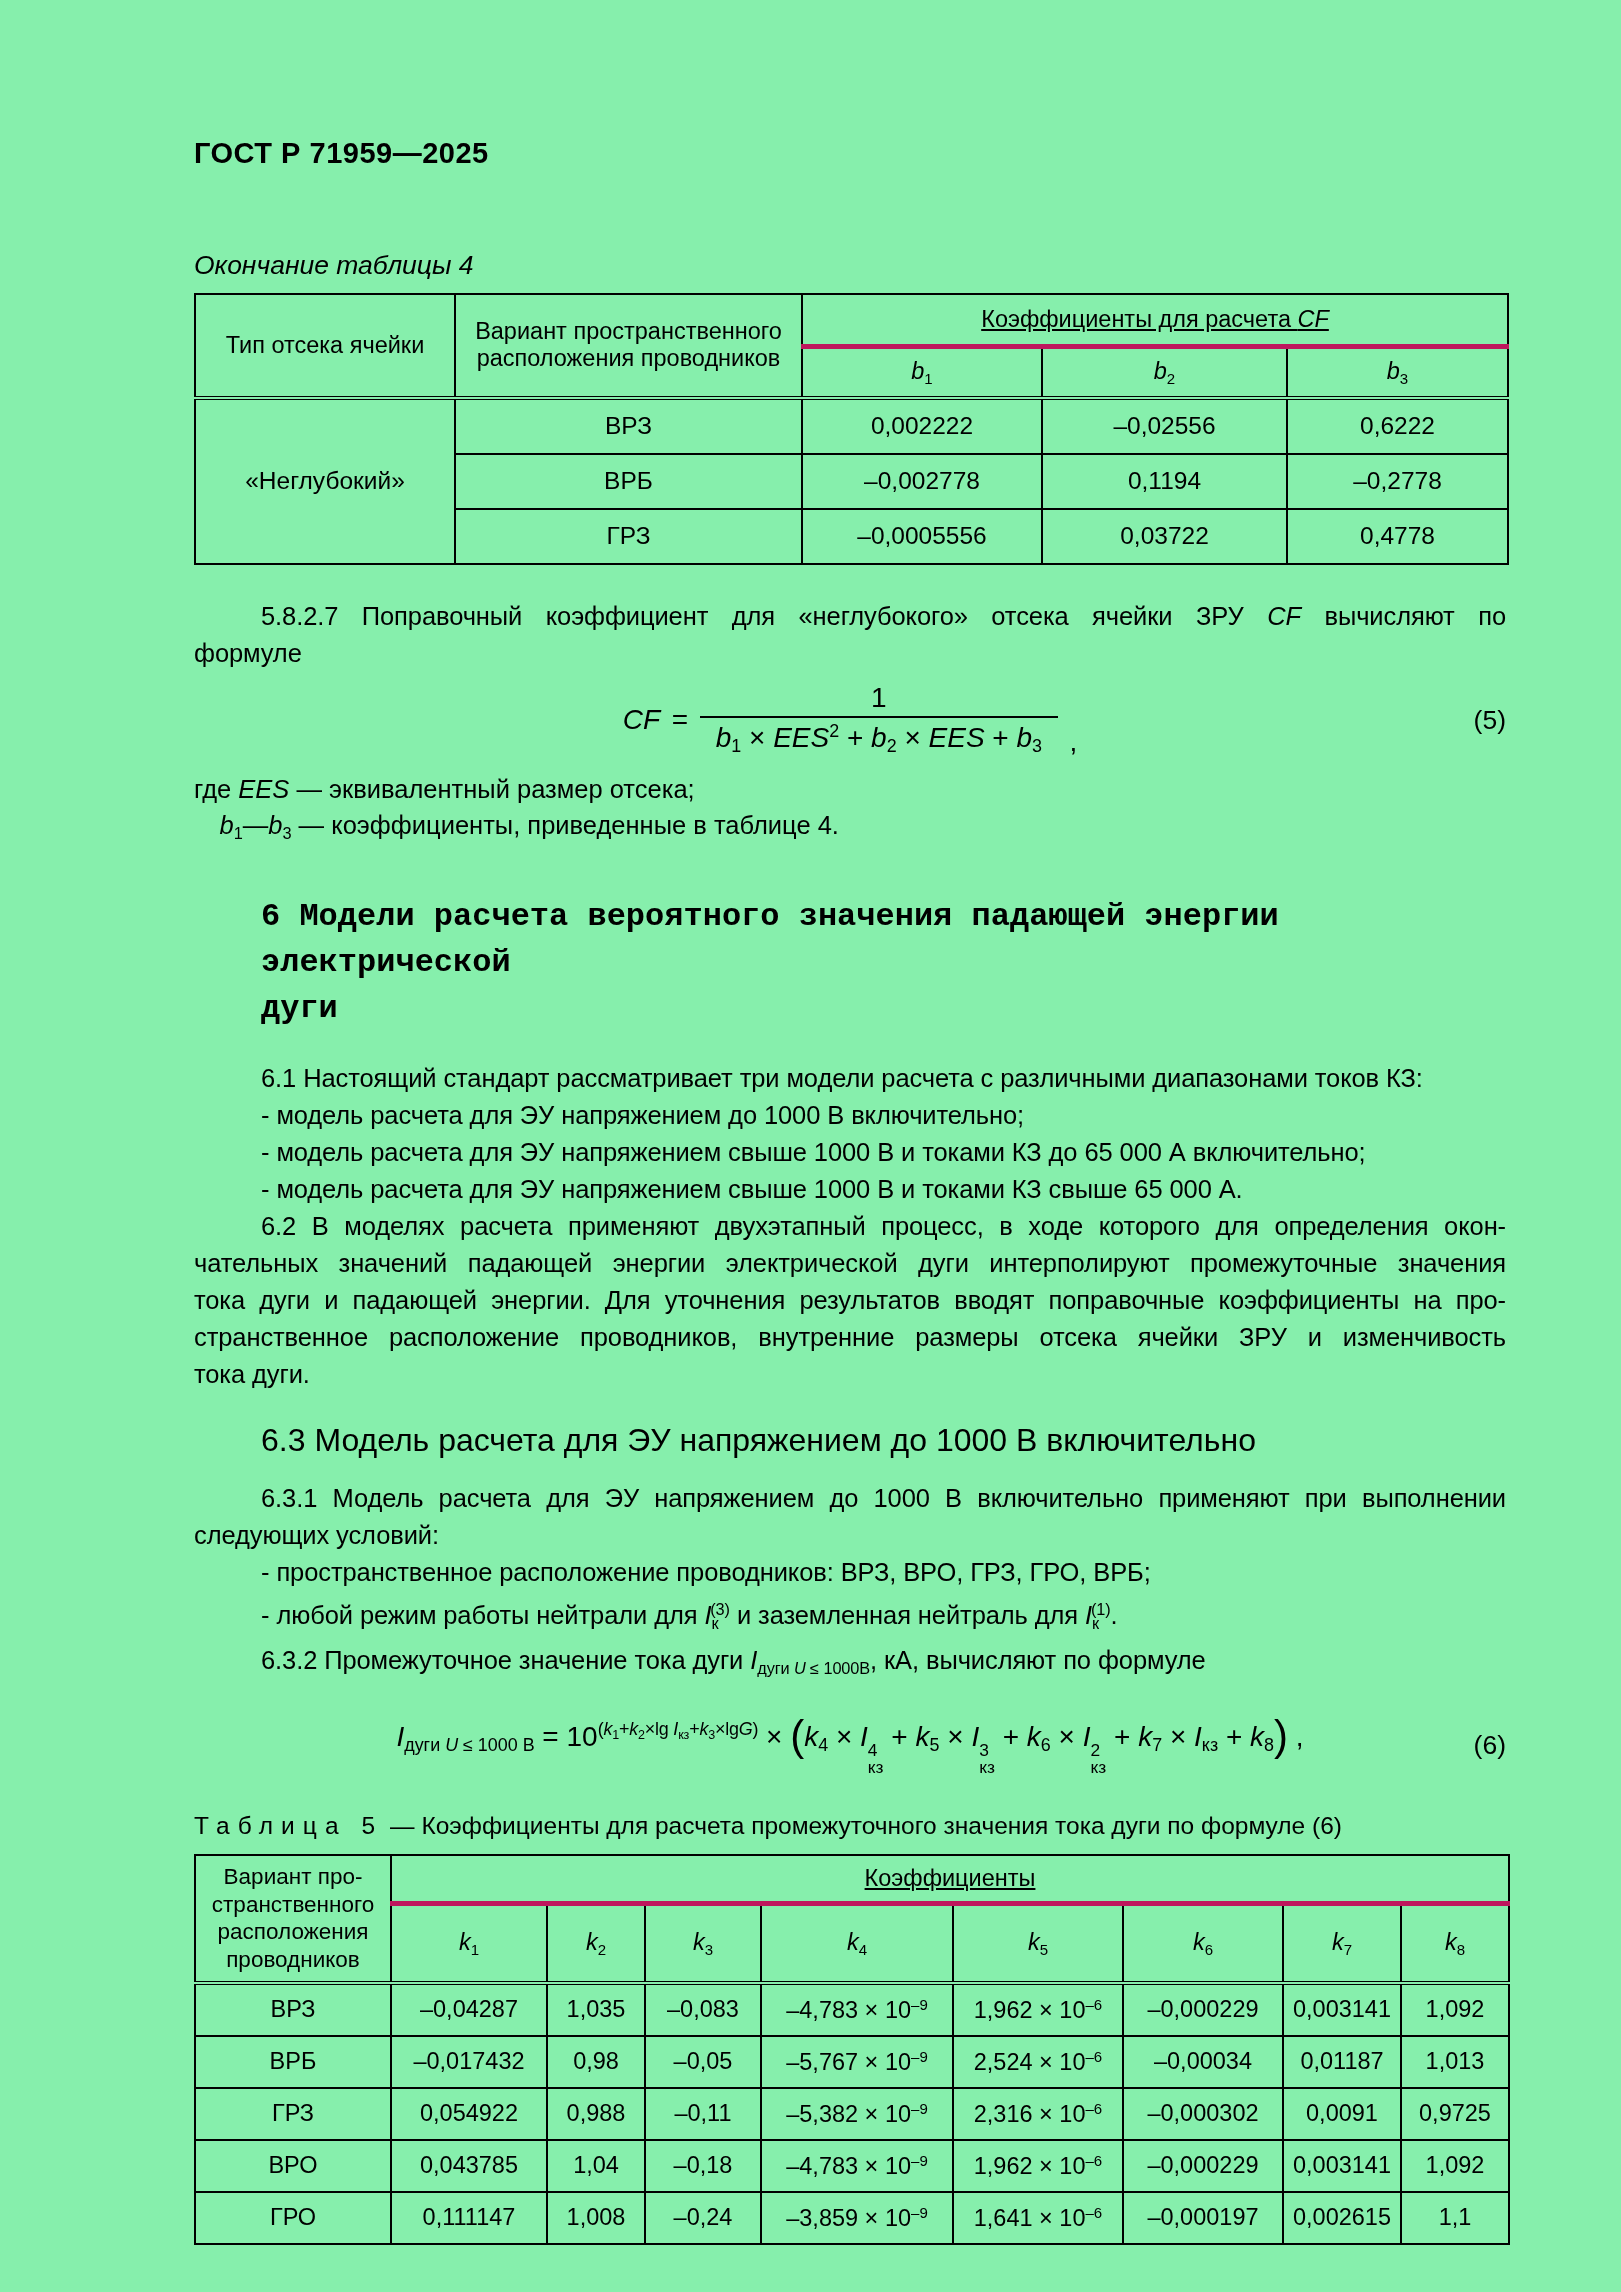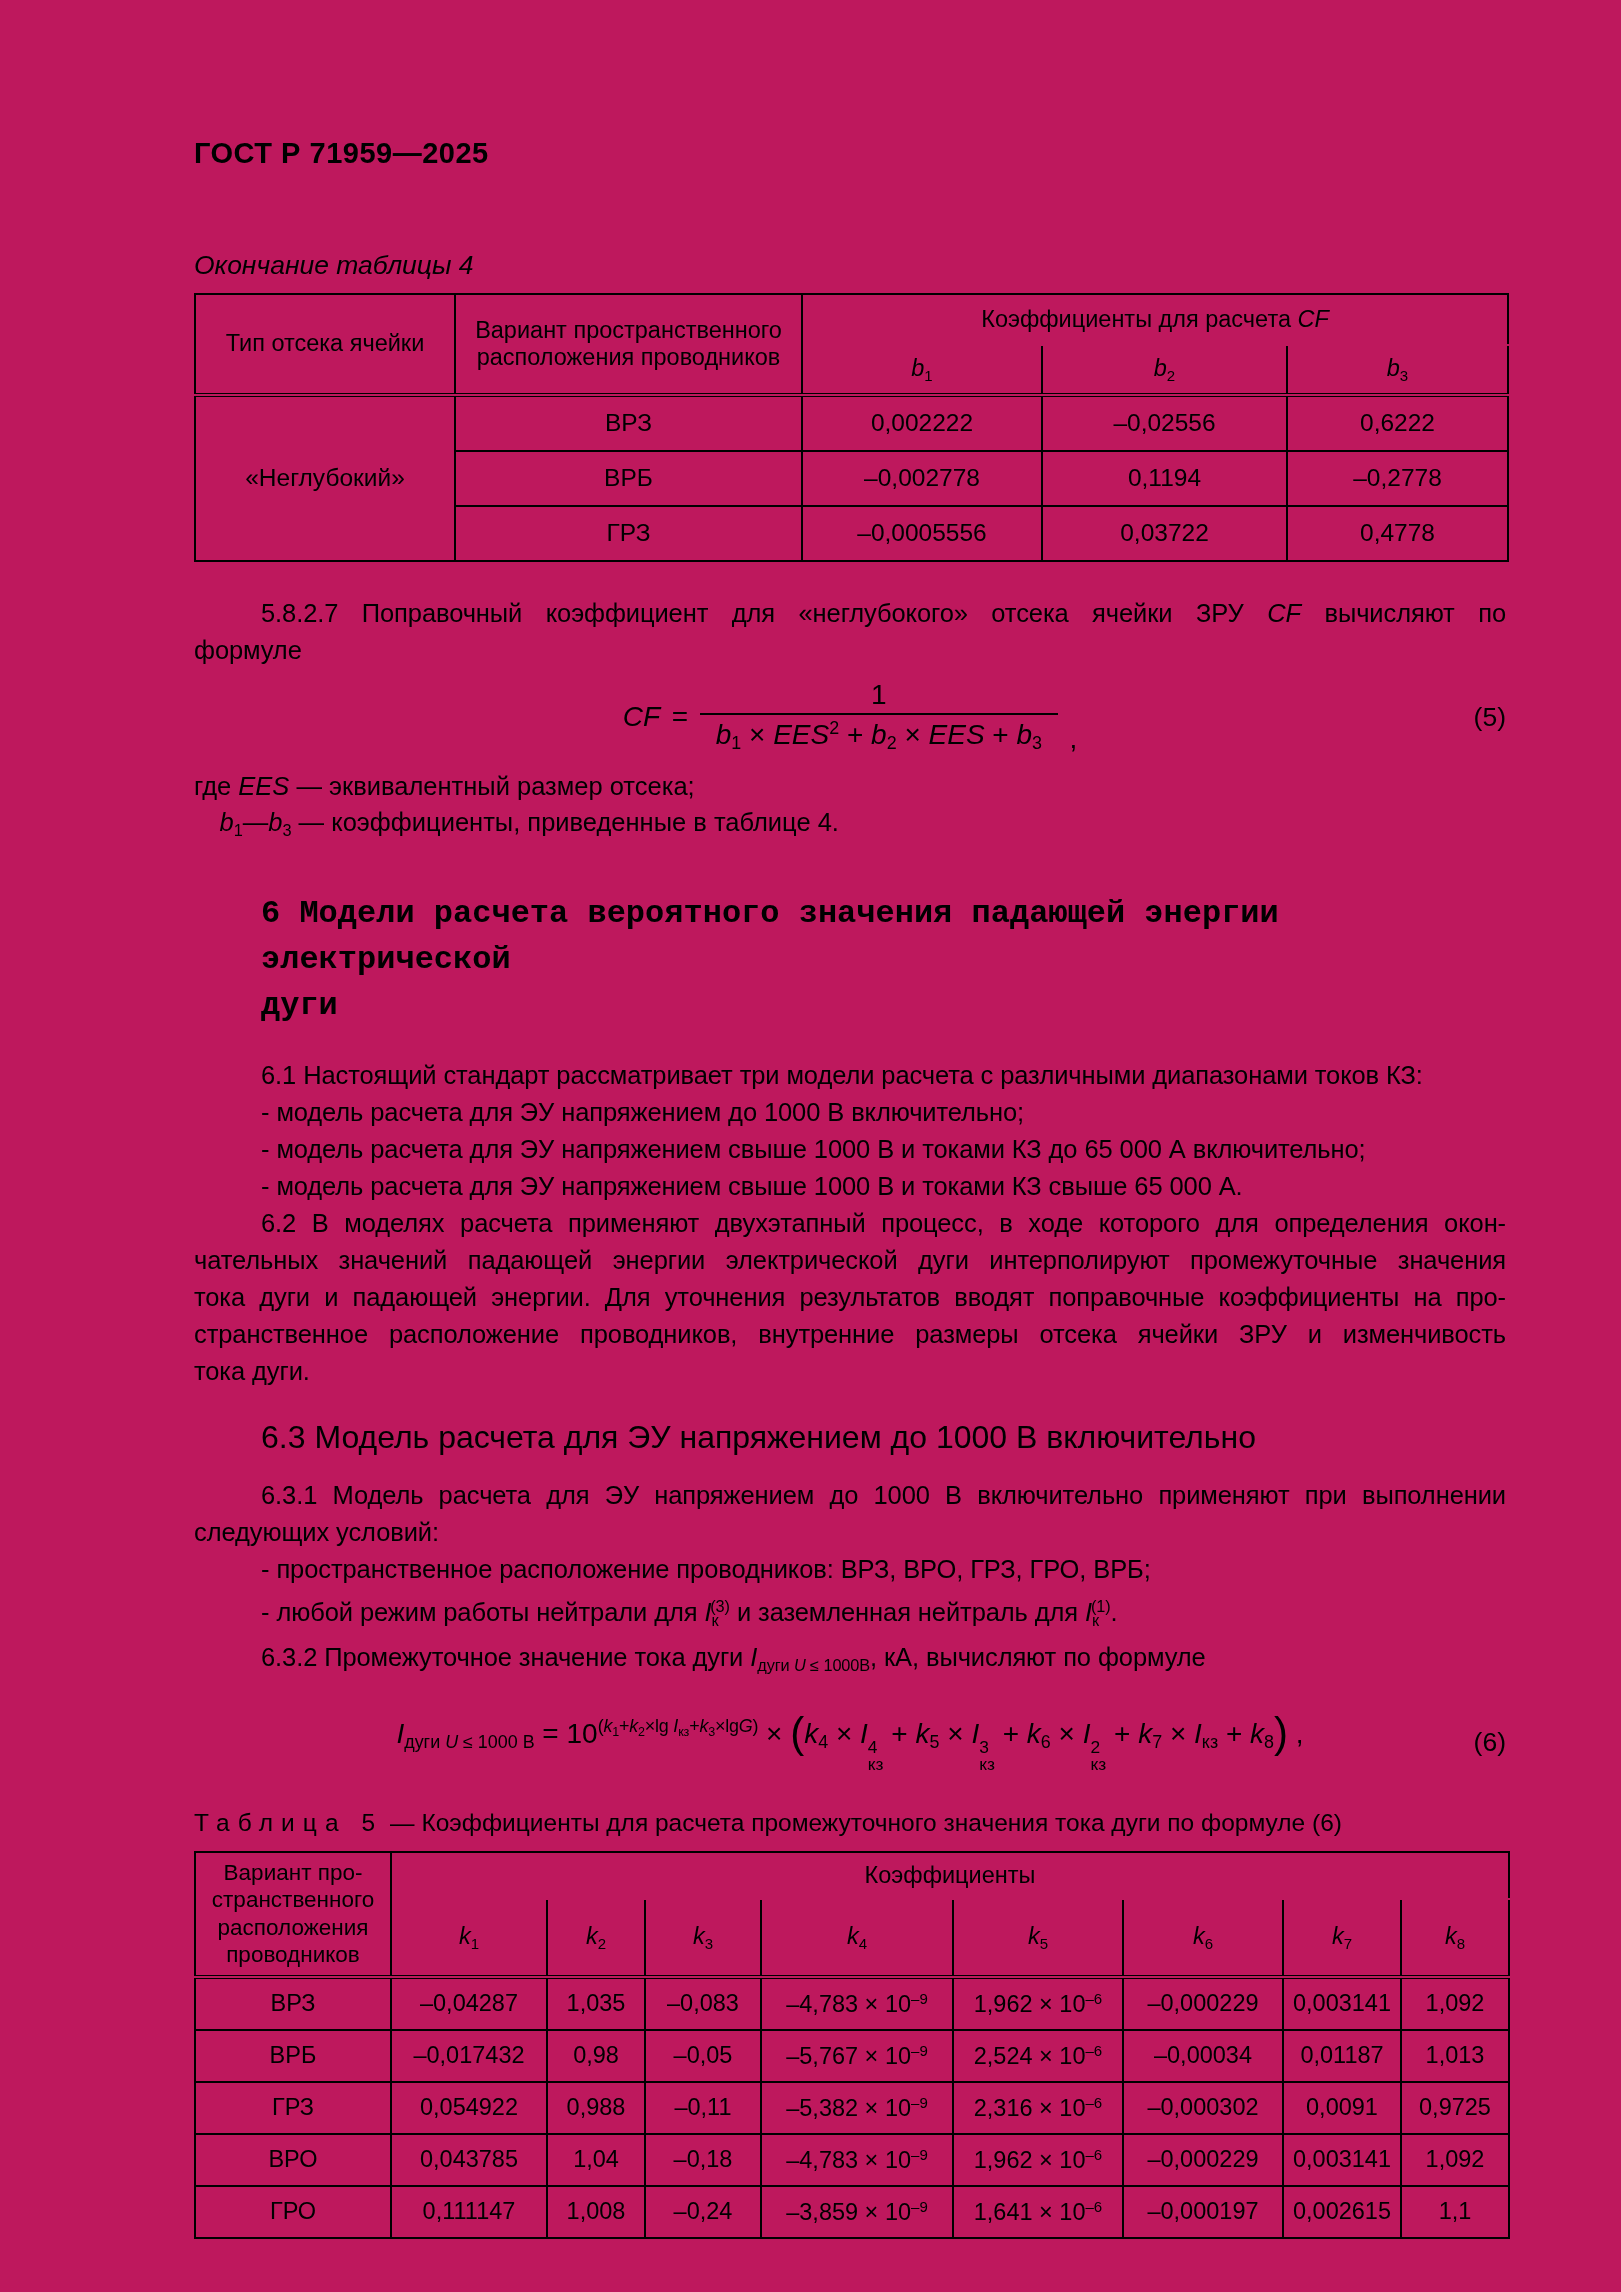--- a/index.html
+++ b/index.html
@@ -1,28 +1,28 @@
 <!DOCTYPE html>
 <html><head>
 <meta charset="utf-8">
 <style>
   html,body{margin:0;padding:0;background:#888;}
-  .page{position:relative;width:1621px;height:2293px;background:#be185d;
+  .page{position:relative;width:1621px;height:2293px;background:#86efac;
         font-family:"Liberation Sans","DejaVu Sans",sans-serif;color:#000;overflow:hidden;}
   .content{position:absolute;left:194px;top:0;width:1312px;}
 
   .doc-header{margin-top:137px;font-size:29px;font-weight:bold;letter-spacing:0.5px;}
   .t4cap{margin-top:80px;font-size:26.5px;font-style:italic;}
 
   table{border-collapse:collapse;width:1312px;table-layout:fixed;}
   .gt{border:2.9px solid #000;font-size:23.5px;}
   .gt th,.gt td{border:2px solid #000;text-align:center;vertical-align:middle;
                 font-weight:normal;padding:2px 5.9px;}
   .gt thead th.dbl{border-bottom:4.9px double #000;}
-  .gt thead tr.h1 th.thin{border-bottom:2px solid #be185d;}
+  .gt thead tr.h1 th.thin{border-bottom:5px solid #be185d;text-decoration:underline;}
   .gt tbody td{border-top:2.9px solid #000;border-bottom:2.9px solid #000;}
   .t4 tbody td{height:49px;font-size:24.5px;}
   .t4 thead tr.h1 th{height:45px;}
   .t4 thead tr.h2 th{height:43px;}
   .t5 thead tr.h1 th{height:41px;text-align:center;}
   .t5 thead tr.h2 th{height:71px;}
   .t5 thead th.colhead{font-size:22.5px;line-height:27.4px;padding:3.9px 3.9px;}
   .t5 tbody td{height:46px;font-size:23.5px;}
 
   .bodytxt{font-size:25.5px;line-height:37px;letter-spacing:-0.1px;}

